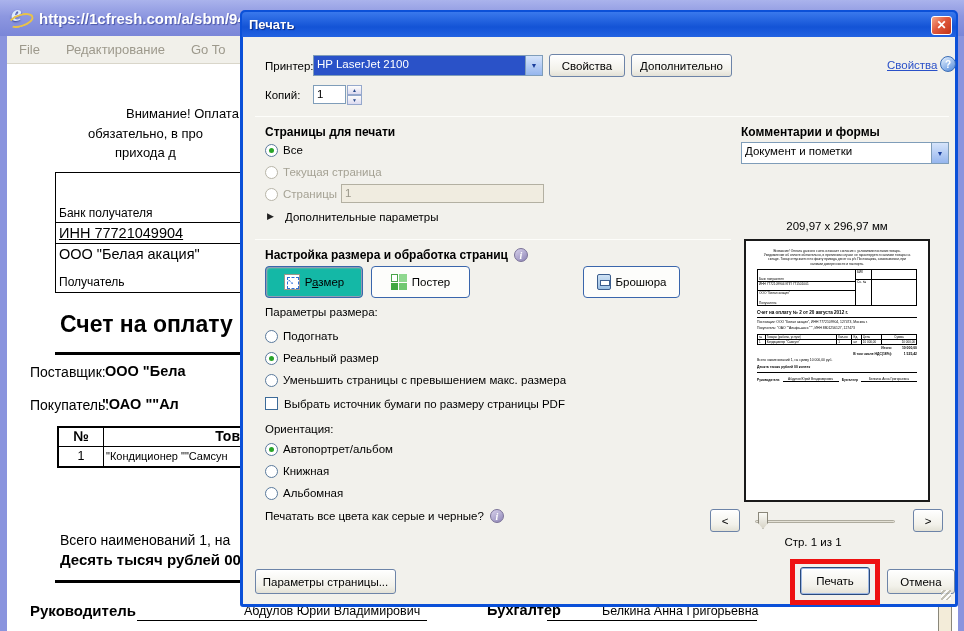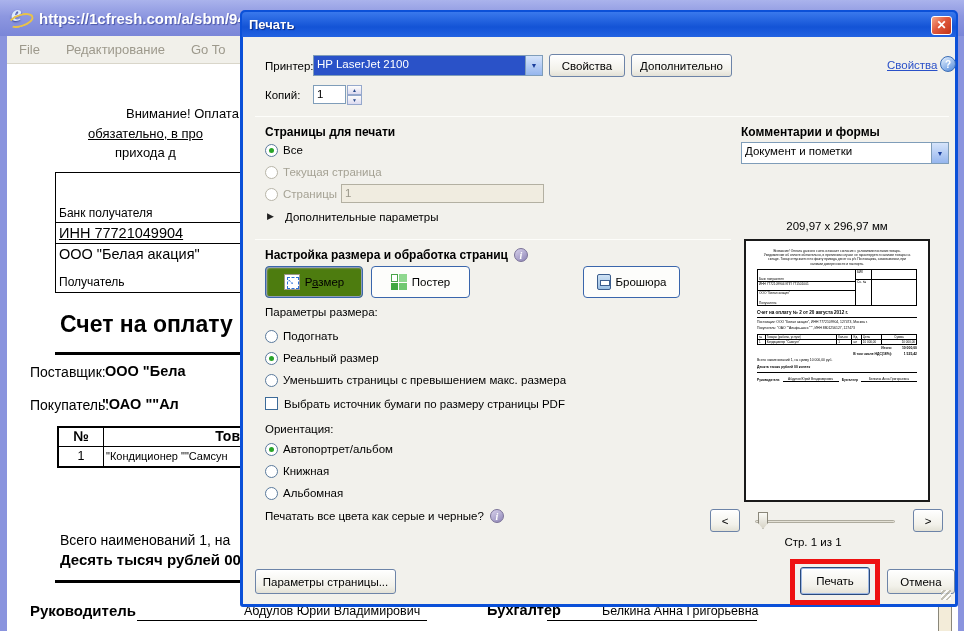--- a/index.html
+++ b/index.html
@@ -98,21 +98,21 @@
     text-align:center; line-height:13px; display:inline-block; }
   .info-icon::before { content:"i"; }
   .help-icon { width:16px; height:16px; border-radius:50%; background:linear-gradient(145deg,#eaf4ff,#4f88da);
     border:1px solid #3a6cb4; color:#fff; font-weight:bold; font-size:10px; text-align:center; line-height:15px;
     display:inline-block; }
   .help-icon::before { content:"?"; }
   .help-link { position:absolute; color:#2a50c8; text-decoration:underline; font-size:11.5px; }
 
   .size-btn { position:absolute; height:32px; display:flex; align-items:center; justify-content:center; gap:5px;
     background:#fdfdfb; border:1px solid #3a66ac; border-radius:4px; font-size:11.5px; }
-  .size-btn.selected { background:#4d7c0f; box-shadow:inset 0 0 0 1px #8f9cb4, inset 1px 1px 2px #b8b5a8; }
+  .size-btn.selected { background:#14b8a6; box-shadow:inset 0 0 0 1px #8f9cb4, inset 1px 1px 2px #b8b5a8; }
   .u { text-decoration:underline; }
 
   .icon-size { position:relative; width:16px; height:16px; background:#fff; border:1px solid #9a978c; }
   .icon-size::before { content:""; position:absolute; left:2px; top:2px; width:10px; height:10px; border:1px dashed #2a6fd8; }
   .icon-size::after { content:"↔"; position:absolute; left:2px; top:0px; color:#2a6fd8; font-size:10px; transform:rotate(45deg); }
   .icon-poster { width:16px; height:16px; display:grid; grid-template-columns:1fr 1fr; grid-template-rows:1fr 1fr; gap:1px; }
   .icon-poster i:nth-child(1){ background:#fff; border:1px solid #4aa44a; }
   .icon-poster i:nth-child(2){ background:#8fd88f; }
   .icon-poster i:nth-child(3){ background:#40a840; }
   .icon-poster i:nth-child(4){ background:#70c870; }
@@ -174,21 +174,21 @@
     <span>File</span>
     <span>Редактирование</span>
     <span>Go To</span>
     <span>Favorites</span>
   </div>
   <div class="win-border-left"></div>
   <div class="win-border-right"></div>
 
   <div class="doc">
     <div class="abs warn" style="left:119px; top:42px;">Внимание! Оплата д</div>
-    <div class="abs warn" style="left:81px; top:62px;text-decoration:underline;">обязательно, в про</div>
+    <div class="abs warn" style="left:81px; top:62px;">обязательно, в про</div>
     <div class="abs warn" style="left:108px; top:81px;">прихода д</div>
 
     <div class="bank-table">
       <div class="cell-a">
           <span>Банк получателя</span>
         </div>
       <div class="cell-b">ИНН   77721049904</div>
       <div class="cell-c">
         <div>ООО "Белая акация"</div>
         <span>Получатель</span>

